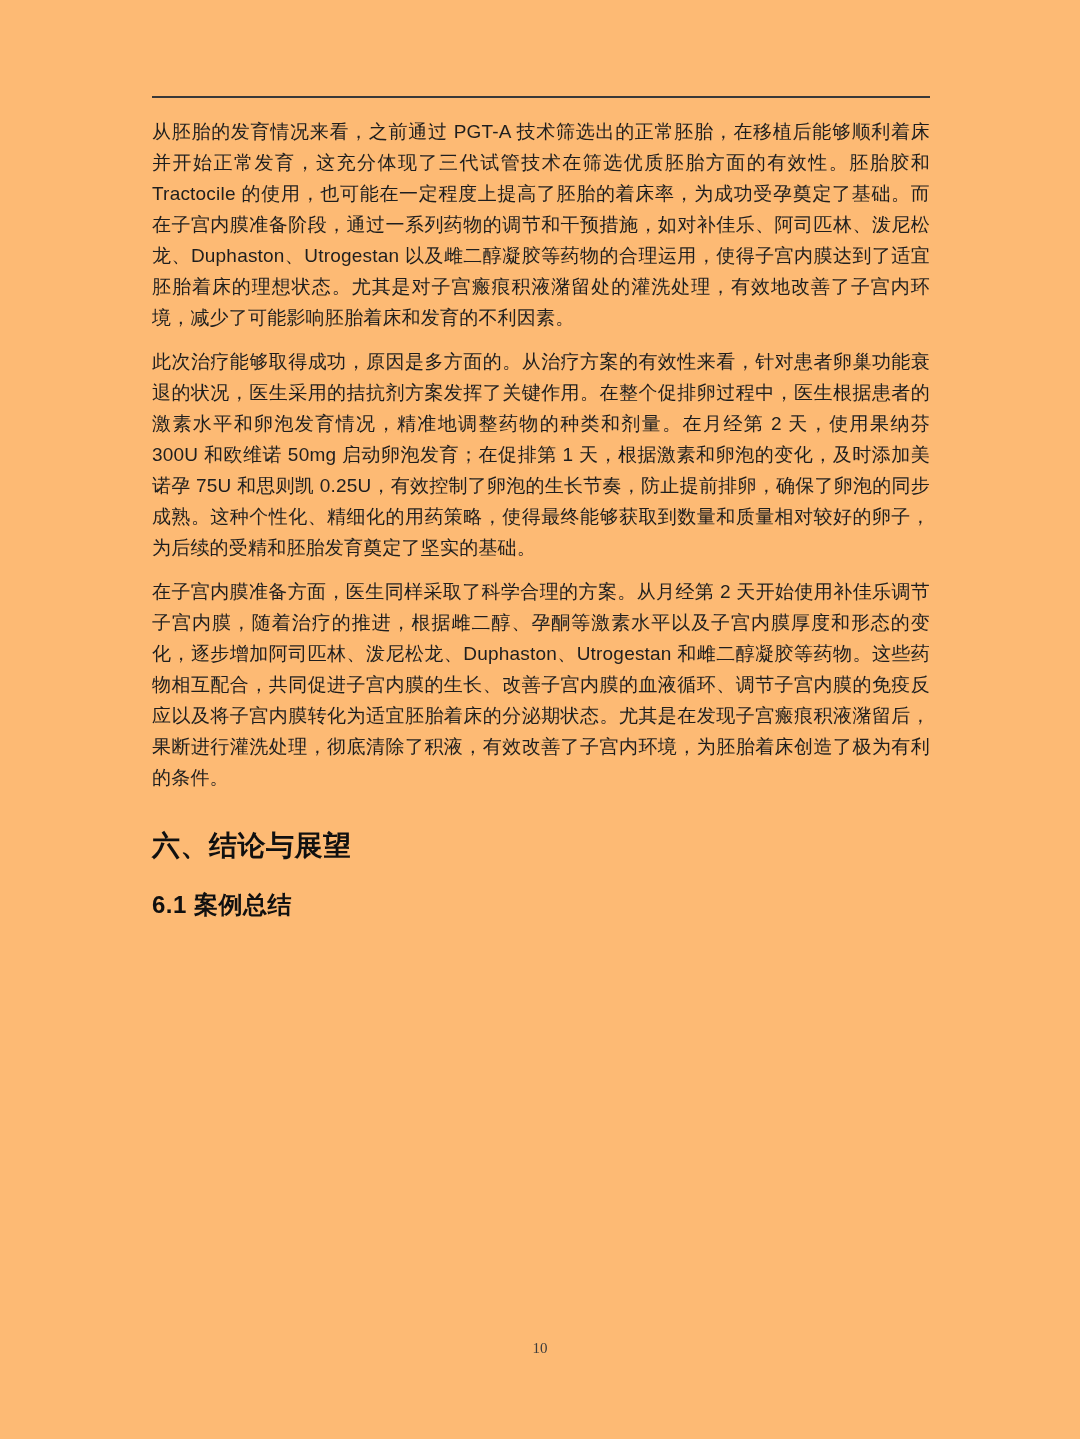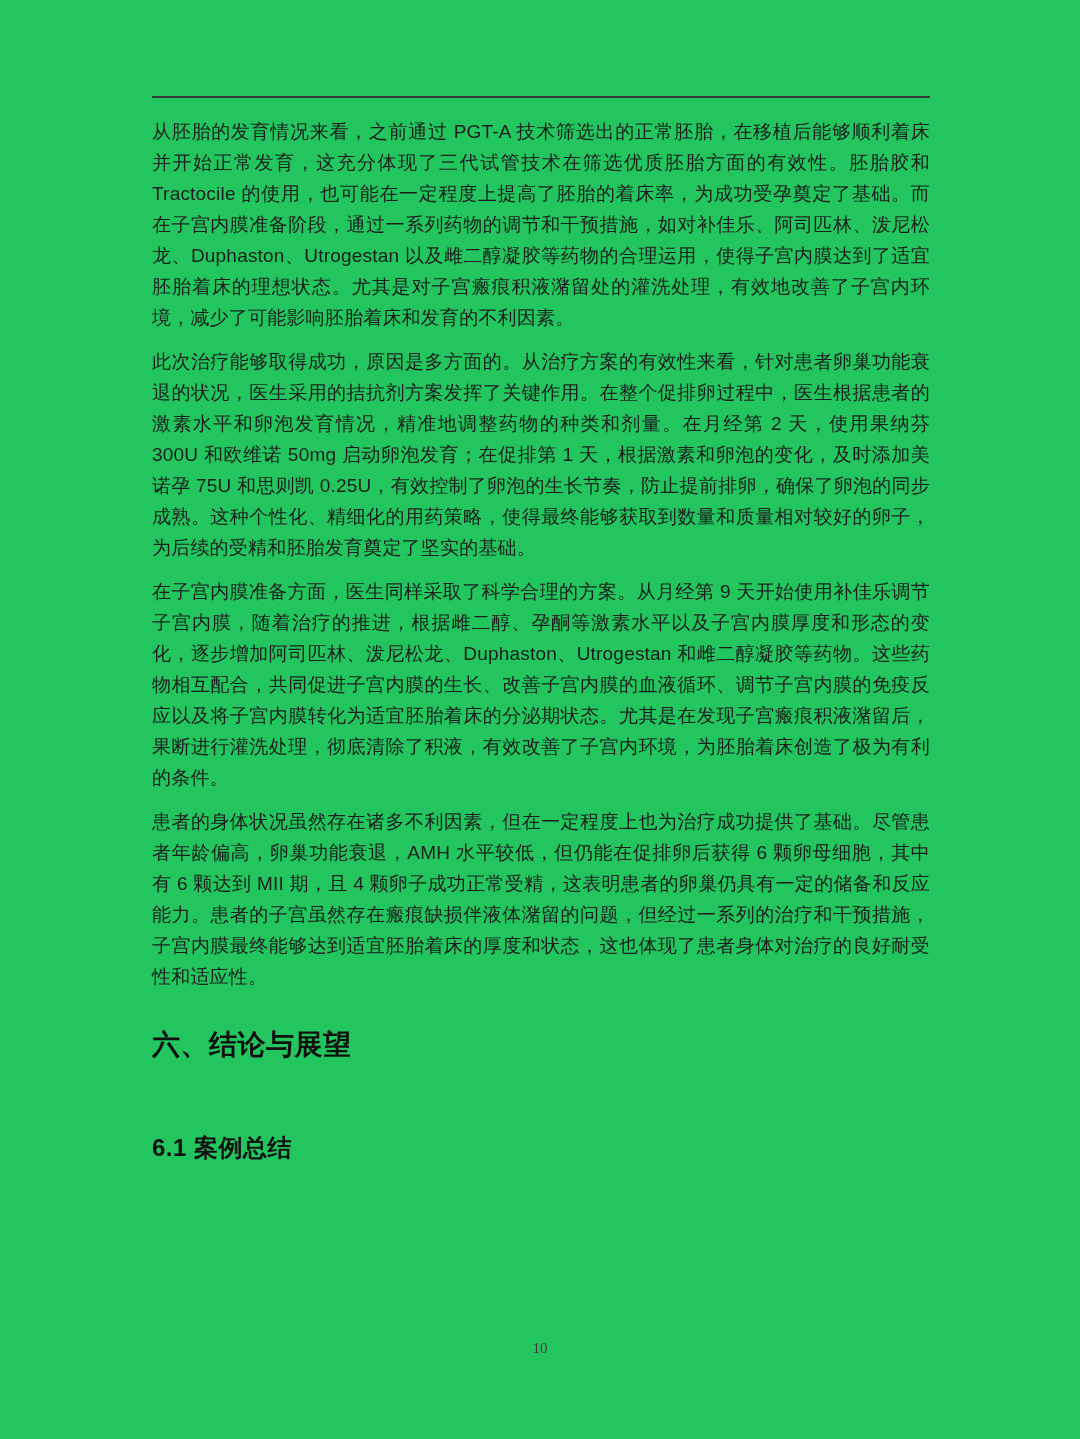--- a/index.html
+++ b/index.html
@@ -5,21 +5,21 @@
   html, body {
     margin: 0;
     padding: 0;
     background: #e9e9e9;
   }
   .page {
     position: relative;
     width: 1080px;
     height: 1439px;
     margin: 0 auto;
-    background: #22c55e;
+    background: #fdba74;
     overflow: hidden;
     font-family: "Liberation Sans", "DejaVu Sans", sans-serif;
   }
   .content {
     position: absolute;
     left: 152px;
     top: 0;
     width: 778px;
   }
   .top-rule {
@@ -48,21 +48,21 @@
     letter-spacing: 0.5px;
   }
   h1.major-heading {
     font-size: 28px;
     font-weight: bold;
     color: #101010;
     margin: 34px 0 0 0;
     letter-spacing: 0.5px;
   }
   h2.sub-heading.second {
-    margin-top: 68px;
+    margin-top: 24px;
     margin-bottom: 0;
   }
   .footer {
     position: absolute;
     top: 1340px;
     left: 0;
     width: 100%;
     text-align: center;
     font-family: "Liberation Serif", "DejaVu Serif", serif;
     font-size: 15px;
@@ -75,23 +75,22 @@
 <div class="page">
   <div class="content">
 
     <hr class="top-rule">
 
     <p class="body-para first">从胚胎的发育情况来看，之前通过 PGT-A 技术筛选出的正常胚胎，在移植后能够顺利着床并开始正常发育，这充分体现了三代试管技术在筛选优质胚胎方面的有效性。胚胎胶和 Tractocile 的使用，也可能在一定程度上提高了胚胎的着床率，为成功受孕奠定了基础。而在子宫内膜准备阶段，通过一系列药物的调节和干预措施，如对补佳乐、阿司匹林、泼尼松龙、Duphaston、Utrogestan 以及雌二醇凝胶等药物的合理运用，使得子宫内膜达到了适宜胚胎着床的理想状态。尤其是对子宫瘢痕积液潴留处的灌洗处理，有效地改善了子宫内环境，减少了可能影响胚胎着床和发育的不利因素。</p>
 
 
     <p class="body-para">此次治疗能够取得成功，原因是多方面的。从治疗方案的有效性来看，针对患者卵巢功能衰退的状况，医生采用的拮抗剂方案发挥了关键作用。在整个促排卵过程中，医生根据患者的激素水平和卵泡发育情况，精准地调整药物的种类和剂量。在月经第 2 天，使用果纳芬 300U 和欧维诺 50mg 启动卵泡发育；在促排第 1 天，根据激素和卵泡的变化，及时添加美诺孕 75U 和思则凯 0.25U，有效控制了卵泡的生长节奏，防止提前排卵，确保了卵泡的同步成熟。这种个性化、精细化的用药策略，使得最终能够获取到数量和质量相对较好的卵子，为后续的受精和胚胎发育奠定了坚实的基础。</p>
 
-    <p class="body-para">在子宫内膜准备方面，医生同样采取了科学合理的方案。从月经第 9 天开始使用补佳乐调节子宫内膜，随着治疗的推进，根据雌二醇、孕酮等激素水平以及子宫内膜厚度和形态的变化，逐步增加阿司匹林、泼尼松龙、Duphaston、Utrogestan 和雌二醇凝胶等药物。这些药物相互配合，共同促进子宫内膜的生长、改善子宫内膜的血液循环、调节子宫内膜的免疫反应以及将子宫内膜转化为适宜胚胎着床的分泌期状态。尤其是在发现子宫瘢痕积液潴留后，果断进行灌洗处理，彻底清除了积液，有效改善了子宫内环境，为胚胎着床创造了极为有利的条件。</p>
+    <p class="body-para">在子宫内膜准备方面，医生同样采取了科学合理的方案。从月经第 2 天开始使用补佳乐调节子宫内膜，随着治疗的推进，根据雌二醇、孕酮等激素水平以及子宫内膜厚度和形态的变化，逐步增加阿司匹林、泼尼松龙、Duphaston、Utrogestan 和雌二醇凝胶等药物。这些药物相互配合，共同促进子宫内膜的生长、改善子宫内膜的血液循环、调节子宫内膜的免疫反应以及将子宫内膜转化为适宜胚胎着床的分泌期状态。尤其是在发现子宫瘢痕积液潴留后，果断进行灌洗处理，彻底清除了积液，有效改善了子宫内环境，为胚胎着床创造了极为有利的条件。</p>
 
-    <p class="body-para">患者的身体状况虽然存在诸多不利因素，但在一定程度上也为治疗成功提供了基础。尽管患者年龄偏高，卵巢功能衰退，AMH 水平较低，但仍能在促排卵后获得 6 颗卵母细胞，其中有 6 颗达到 MII 期，且 4 颗卵子成功正常受精，这表明患者的卵巢仍具有一定的储备和反应能力。患者的子宫虽然存在瘢痕缺损伴液体潴留的问题，但经过一系列的治疗和干预措施，子宫内膜最终能够达到适宜胚胎着床的厚度和状态，这也体现了患者身体对治疗的良好耐受性和适应性。</p>
 
 
     <h1 class="major-heading">六、结论与展望</h1>
 
     <h2 class="sub-heading second">6.1 案例总结</h2>
 
   </div>
 
   <div class="footer">10</div>
 </div>

